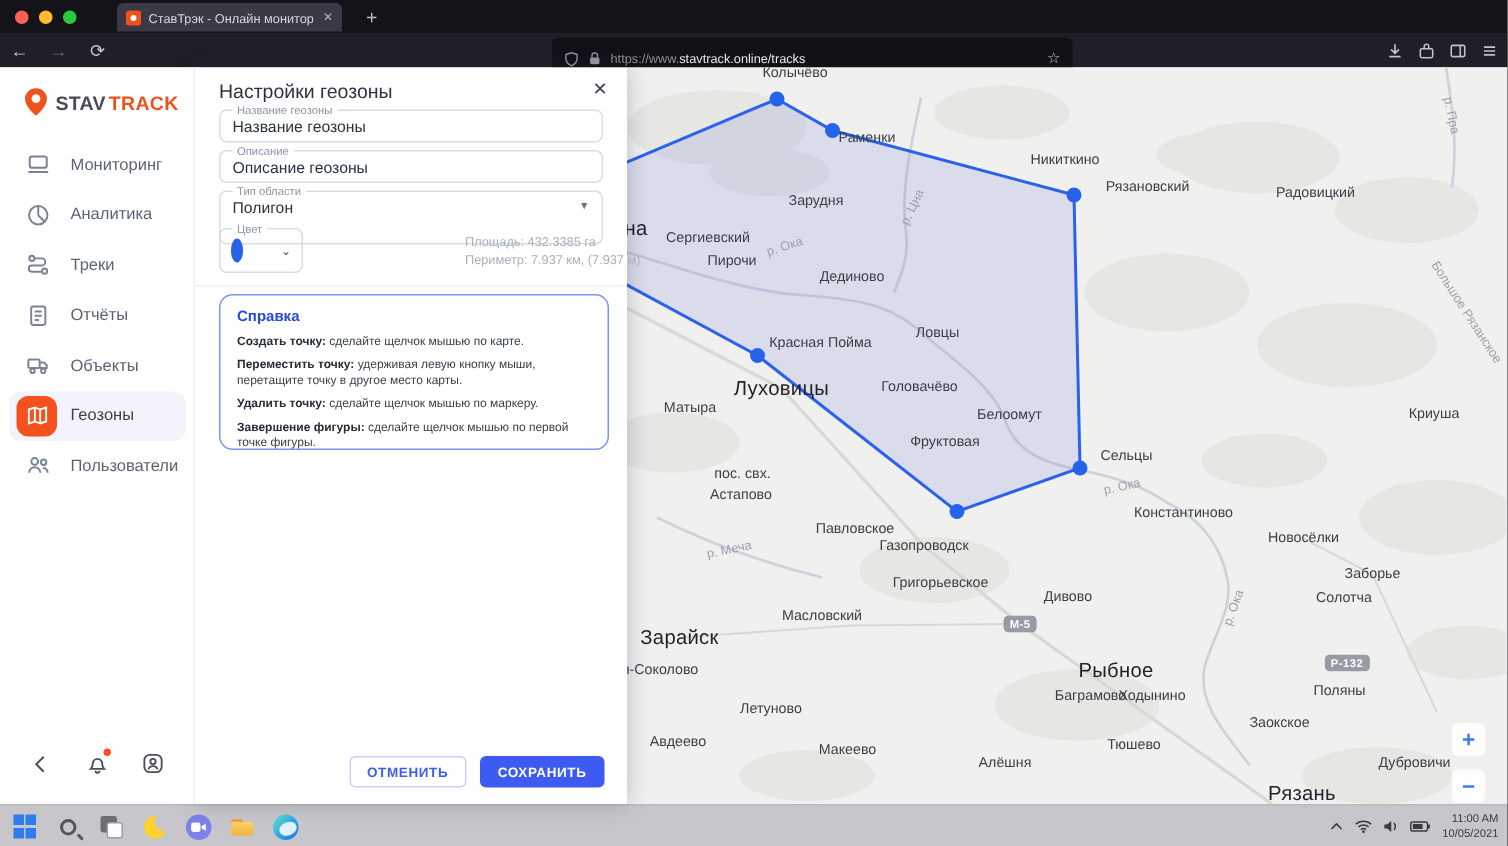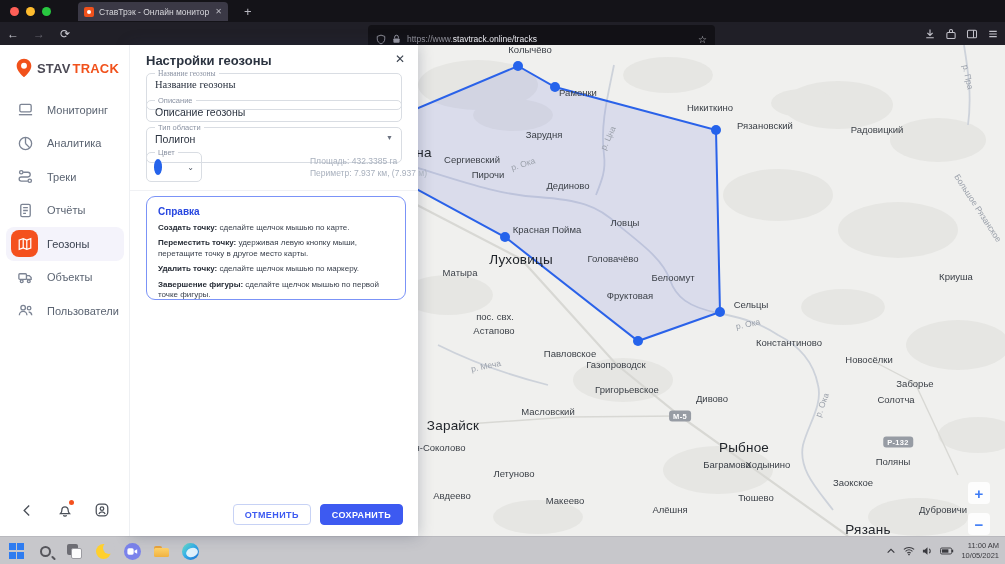--- a/index.html
+++ b/index.html
@@ -44,27 +44,27 @@
   .nav-item-ic { width:18px; height:18px; margin-left:10px; display:flex; align-items:center; justify-content:center; flex:0 0 auto; }
   .nav-item.active .nav-item-ic { width:27px; height:27px; margin-left:5px; background:#f4511e; border-radius:8px; }
   .nav-item-label { font-size:11px; color:#5b6472; margin-left:13px; white-space:nowrap; }
   .nav-item.active .nav-item-label { color:#3a4150; margin-left:9px; }
   #sidebar-footer { position:absolute; left:0; bottom:14px; width:130px; display:flex; justify-content:space-between; padding:0 20px; align-items:center; }
   .foot-ic { position:relative; }
   .bell-dot { position:absolute; right:-1px; top:-2px; width:5px; height:5px; border-radius:50%; background:#f4511e; }
 
   
   #panel { position:absolute; left:130px; top:0; width:288px; height:491px; background:#fff; z-index:5; box-shadow:0 0 14px rgba(40,50,80,.28); }
-  #panel-title { position:absolute; left:16px; top:8px; font-size:13px; font-weight:700; color:#2b3340; }
+  #panel-title { position:absolute; left:16px; top:8px; font-size:13px; font-weight:400; color:#2b3340; }
   #panel-close { position:absolute; right:13px; top:7px; font-size:12px; color:#3c4450; cursor:pointer; }
   .field { position:absolute; left:16px; width:256px; border:1px solid #d9dde3; border-radius:5px; }
   .field-label { position:absolute; left:8px; top:-5px; background:#fff; padding:0 3px; font-size:7.5px; color:#8b93a3; white-space:nowrap; }
   .field-value { font-size:10.5px; color:#2b3340; padding:5px 8px 4px; white-space:nowrap; }
   .field-caret { position:absolute; right:8px; top:6px; font-size:7px; color:#6b7280; }
-  #field-name { top:28px; height:37px;font-family:Liberation Serif, serif; }
+  #field-name { top:28px; height:22px; }
   #field-desc { top:55px; height:22px; }
   #field-type { top:82px; height:36px; }
   #field-color { top:107px; height:30px; width:56px; display:flex; align-items:center; padding:0 7px; gap:25px; }
   .color-swatch { width:16px; height:16px; border-radius:50%; }
   .color-caret { font-size:8px; color:#4b5563; }
   #metrics { position:absolute; left:180px; top:110px; font-size:8.5px; line-height:1.45; color:#a8b0bd; white-space:nowrap; }
   #panel-divider { position:absolute; left:0; top:145px; width:288px; border-top:1px solid #f0f1f4; }
   #help-card { position:absolute; left:16px; top:151px; width:260px; height:104px; border:1px solid #7b93f7; border-radius:9px; padding:9px 11px; }
   #help-title { font-size:10px; font-weight:700; color:#2948e0; margin-bottom:6px; }
   .help-item { font-size:8px; line-height:1.3; color:#3a414d; margin-bottom:5px; }
@@ -200,39 +200,39 @@
           </div>
           <div class="nav-item">
             <span class="nav-item-ic">
               <svg width="17" height="17" viewBox="0 0 18 18" fill="none" stroke="#7c8494" stroke-width="1.4">
                 <rect x="4" y="2.5" width="10" height="13" rx="1.5"></rect>
                 <path d="M6.5 6h5M6.5 9h5M6.5 12h3"></path>
               </svg>
             </span>
             <span class="nav-item-label">Отчёты</span>
           </div>
-          <div class="nav-item active">
-            <span class="nav-item-ic">
-              <svg width="16" height="16" viewBox="0 0 18 18" fill="none" stroke="#ffffff" stroke-width="1.4">
-                <path d="M2.5 4.5L7 3l4 1.5L15.5 3v10.5L11 15 7 13.5l-4.5 1.5z"></path>
-                <path d="M7 3v10.5M11 4.5V15"></path>
-              </svg>
-            </span>
-            <span class="nav-item-label">Геозоны</span>
-          </div>
           <div class="nav-item">
             <span class="nav-item-ic">
               <svg width="17" height="17" viewBox="0 0 18 18" fill="none" stroke="#7c8494" stroke-width="1.4">
                 <rect x="2" y="5" width="8" height="6" rx="1"></rect>
                 <path d="M10 7h3l2 2v2h-5"></path>
                 <circle cx="5" cy="13" r="1.5"></circle>
                 <circle cx="12.5" cy="13" r="1.5"></circle>
               </svg>
             </span>
             <span class="nav-item-label">Объекты</span>
+          </div>
+          <div class="nav-item active">
+            <span class="nav-item-ic">
+              <svg width="16" height="16" viewBox="0 0 18 18" fill="none" stroke="#ffffff" stroke-width="1.4">
+                <path d="M2.5 4.5L7 3l4 1.5L15.5 3v10.5L11 15 7 13.5l-4.5 1.5z"></path>
+                <path d="M7 3v10.5M11 4.5V15"></path>
+              </svg>
+            </span>
+            <span class="nav-item-label">Геозоны</span>
           </div>
           <div class="nav-item">
             <span class="nav-item-ic">
               <svg width="17" height="17" viewBox="0 0 18 18" fill="none" stroke="#7c8494" stroke-width="1.4">
                 <circle cx="6.5" cy="6" r="2.4"></circle>
                 <path d="M2.5 14c0-2.2 1.8-4 4-4s4 1.8 4 4"></path>
                 <circle cx="12.8" cy="6.5" r="1.9"></circle>
                 <path d="M12.3 10.4c1.9.3 3.3 1.7 3.3 3.6"></path>
               </svg>
             </span>

